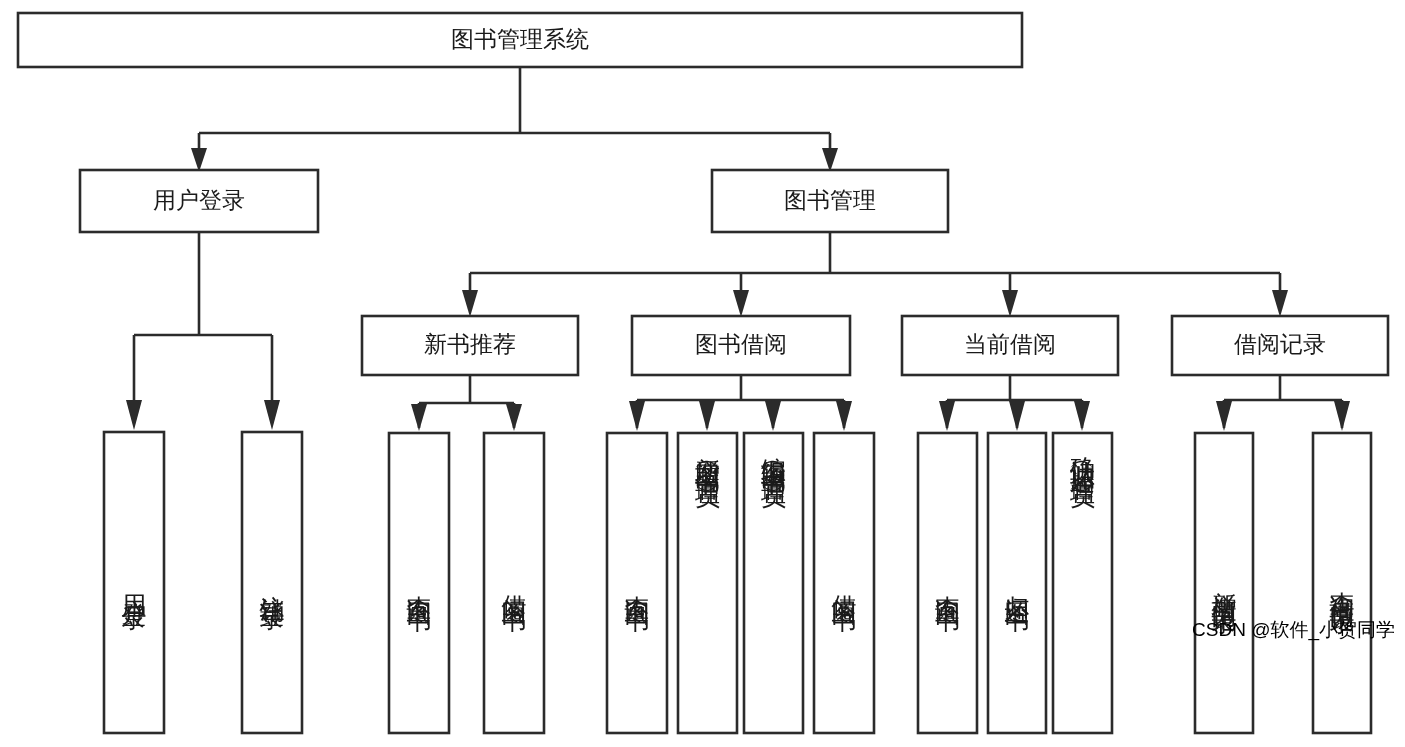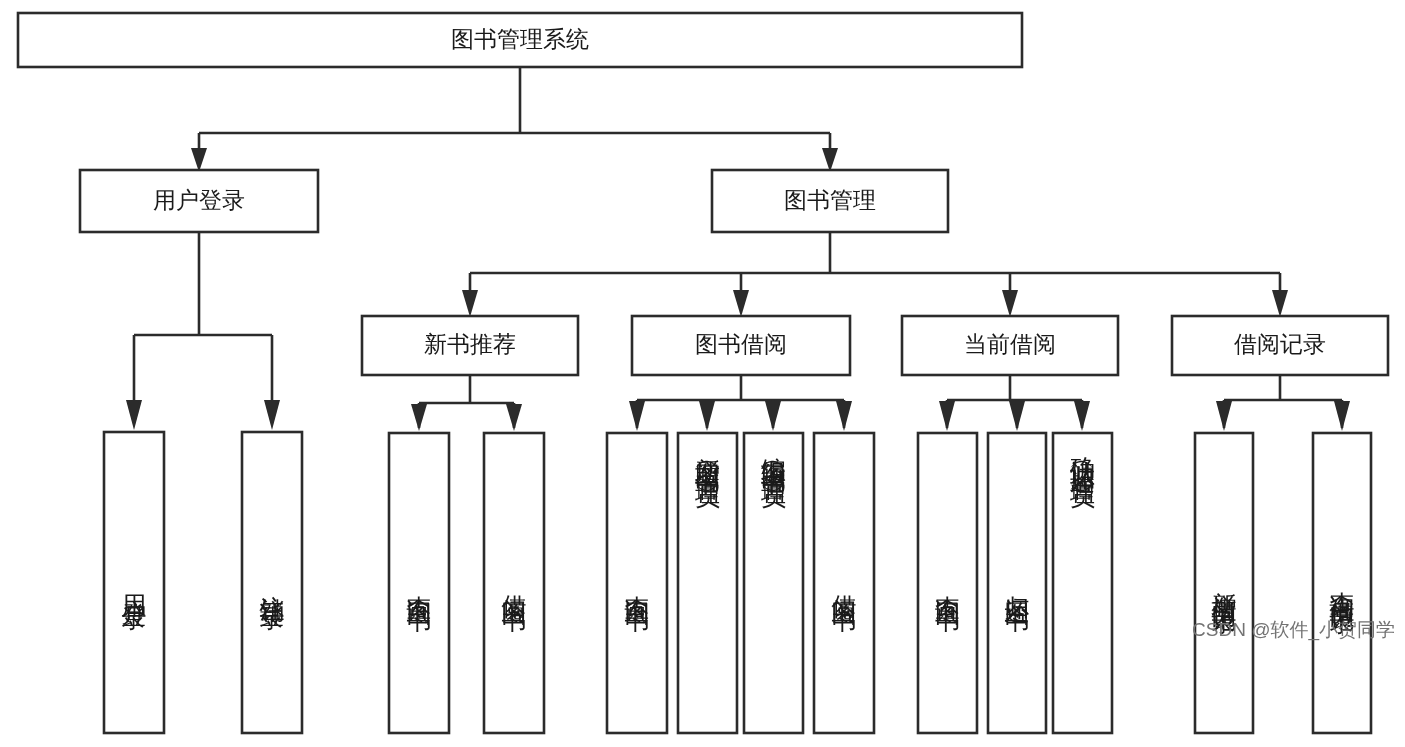--- a/index.html
+++ b/index.html
@@ -72,21 +72,21 @@
     letter-spacing: 4px;
     color: #1a1a1a;
     white-space: nowrap;
   }
   .watermark {
     position: absolute;
     right: 10px;
     bottom: 6px;
     font-family: "Liberation Sans", "DejaVu Sans", sans-serif;
     font-size: 19px;
-    color: #737373;
+    color: #000000;
     white-space: nowrap;
     user-select: none;
   }
 </style>
 </head>
 <body>
 
 <div id="diagram-root">
 
   <svg class="diagram" viewBox="0 0 1405 747" xmlns="http://www.w3.org/2000/svg">

